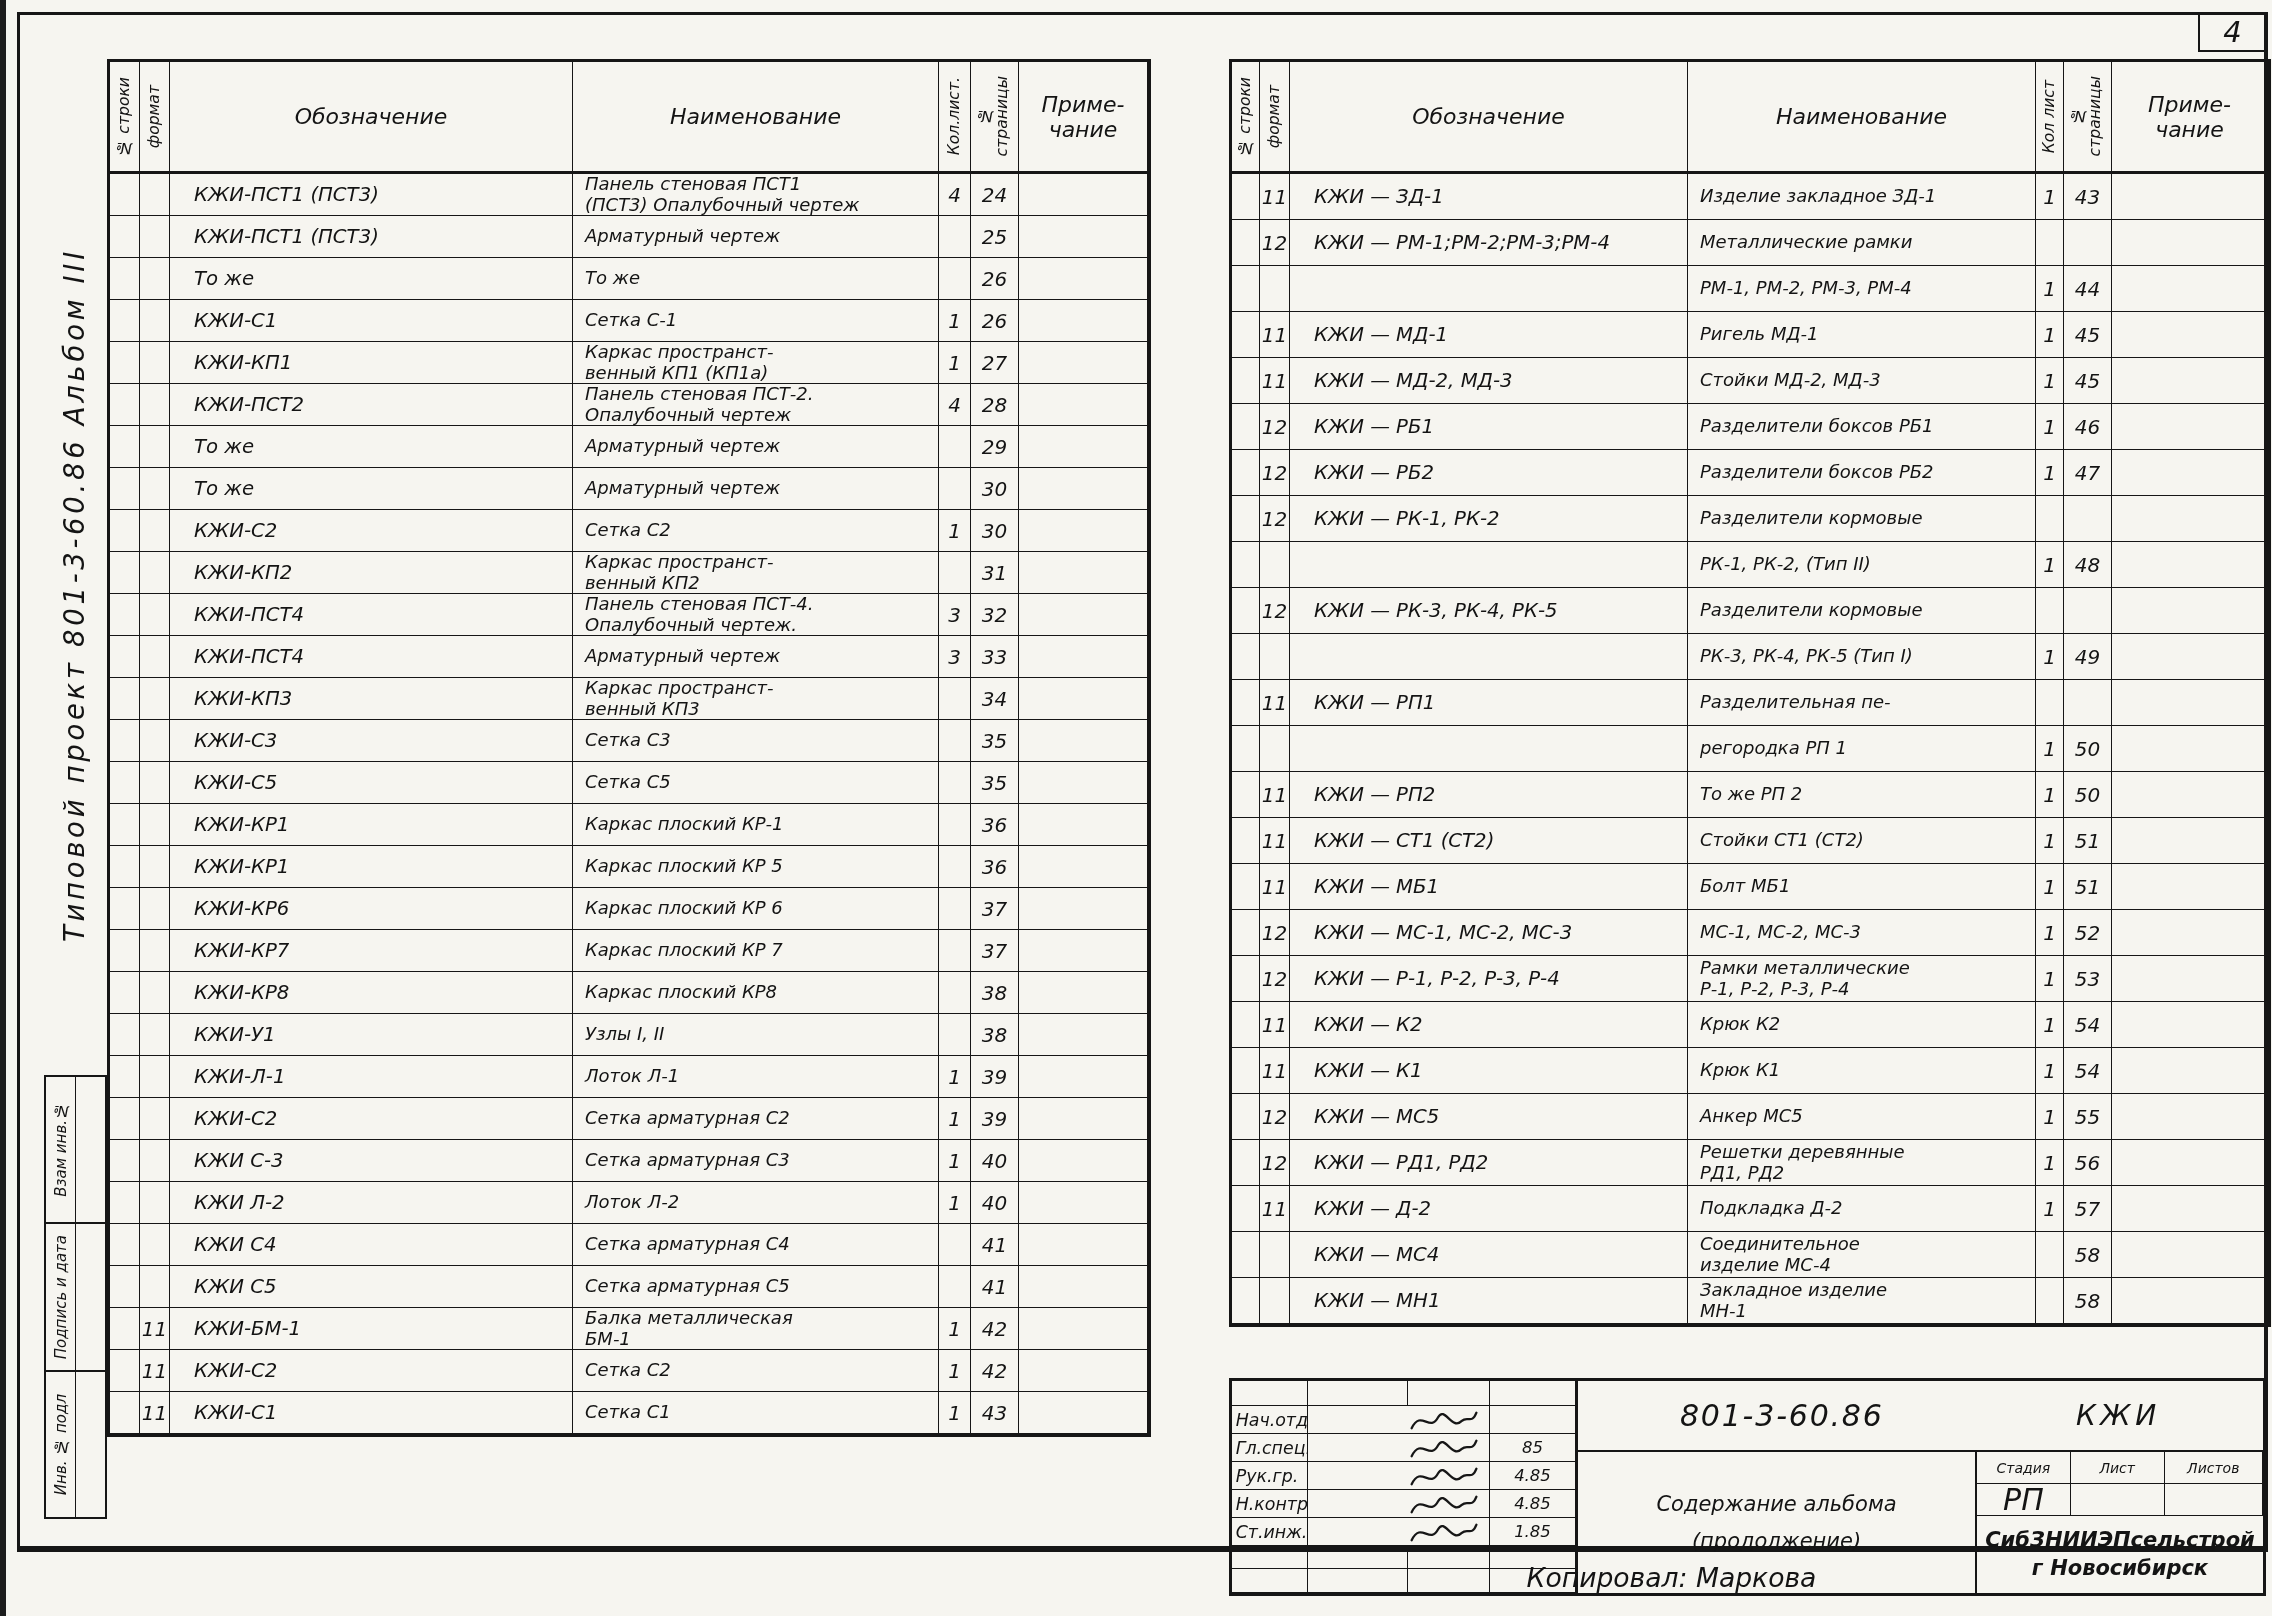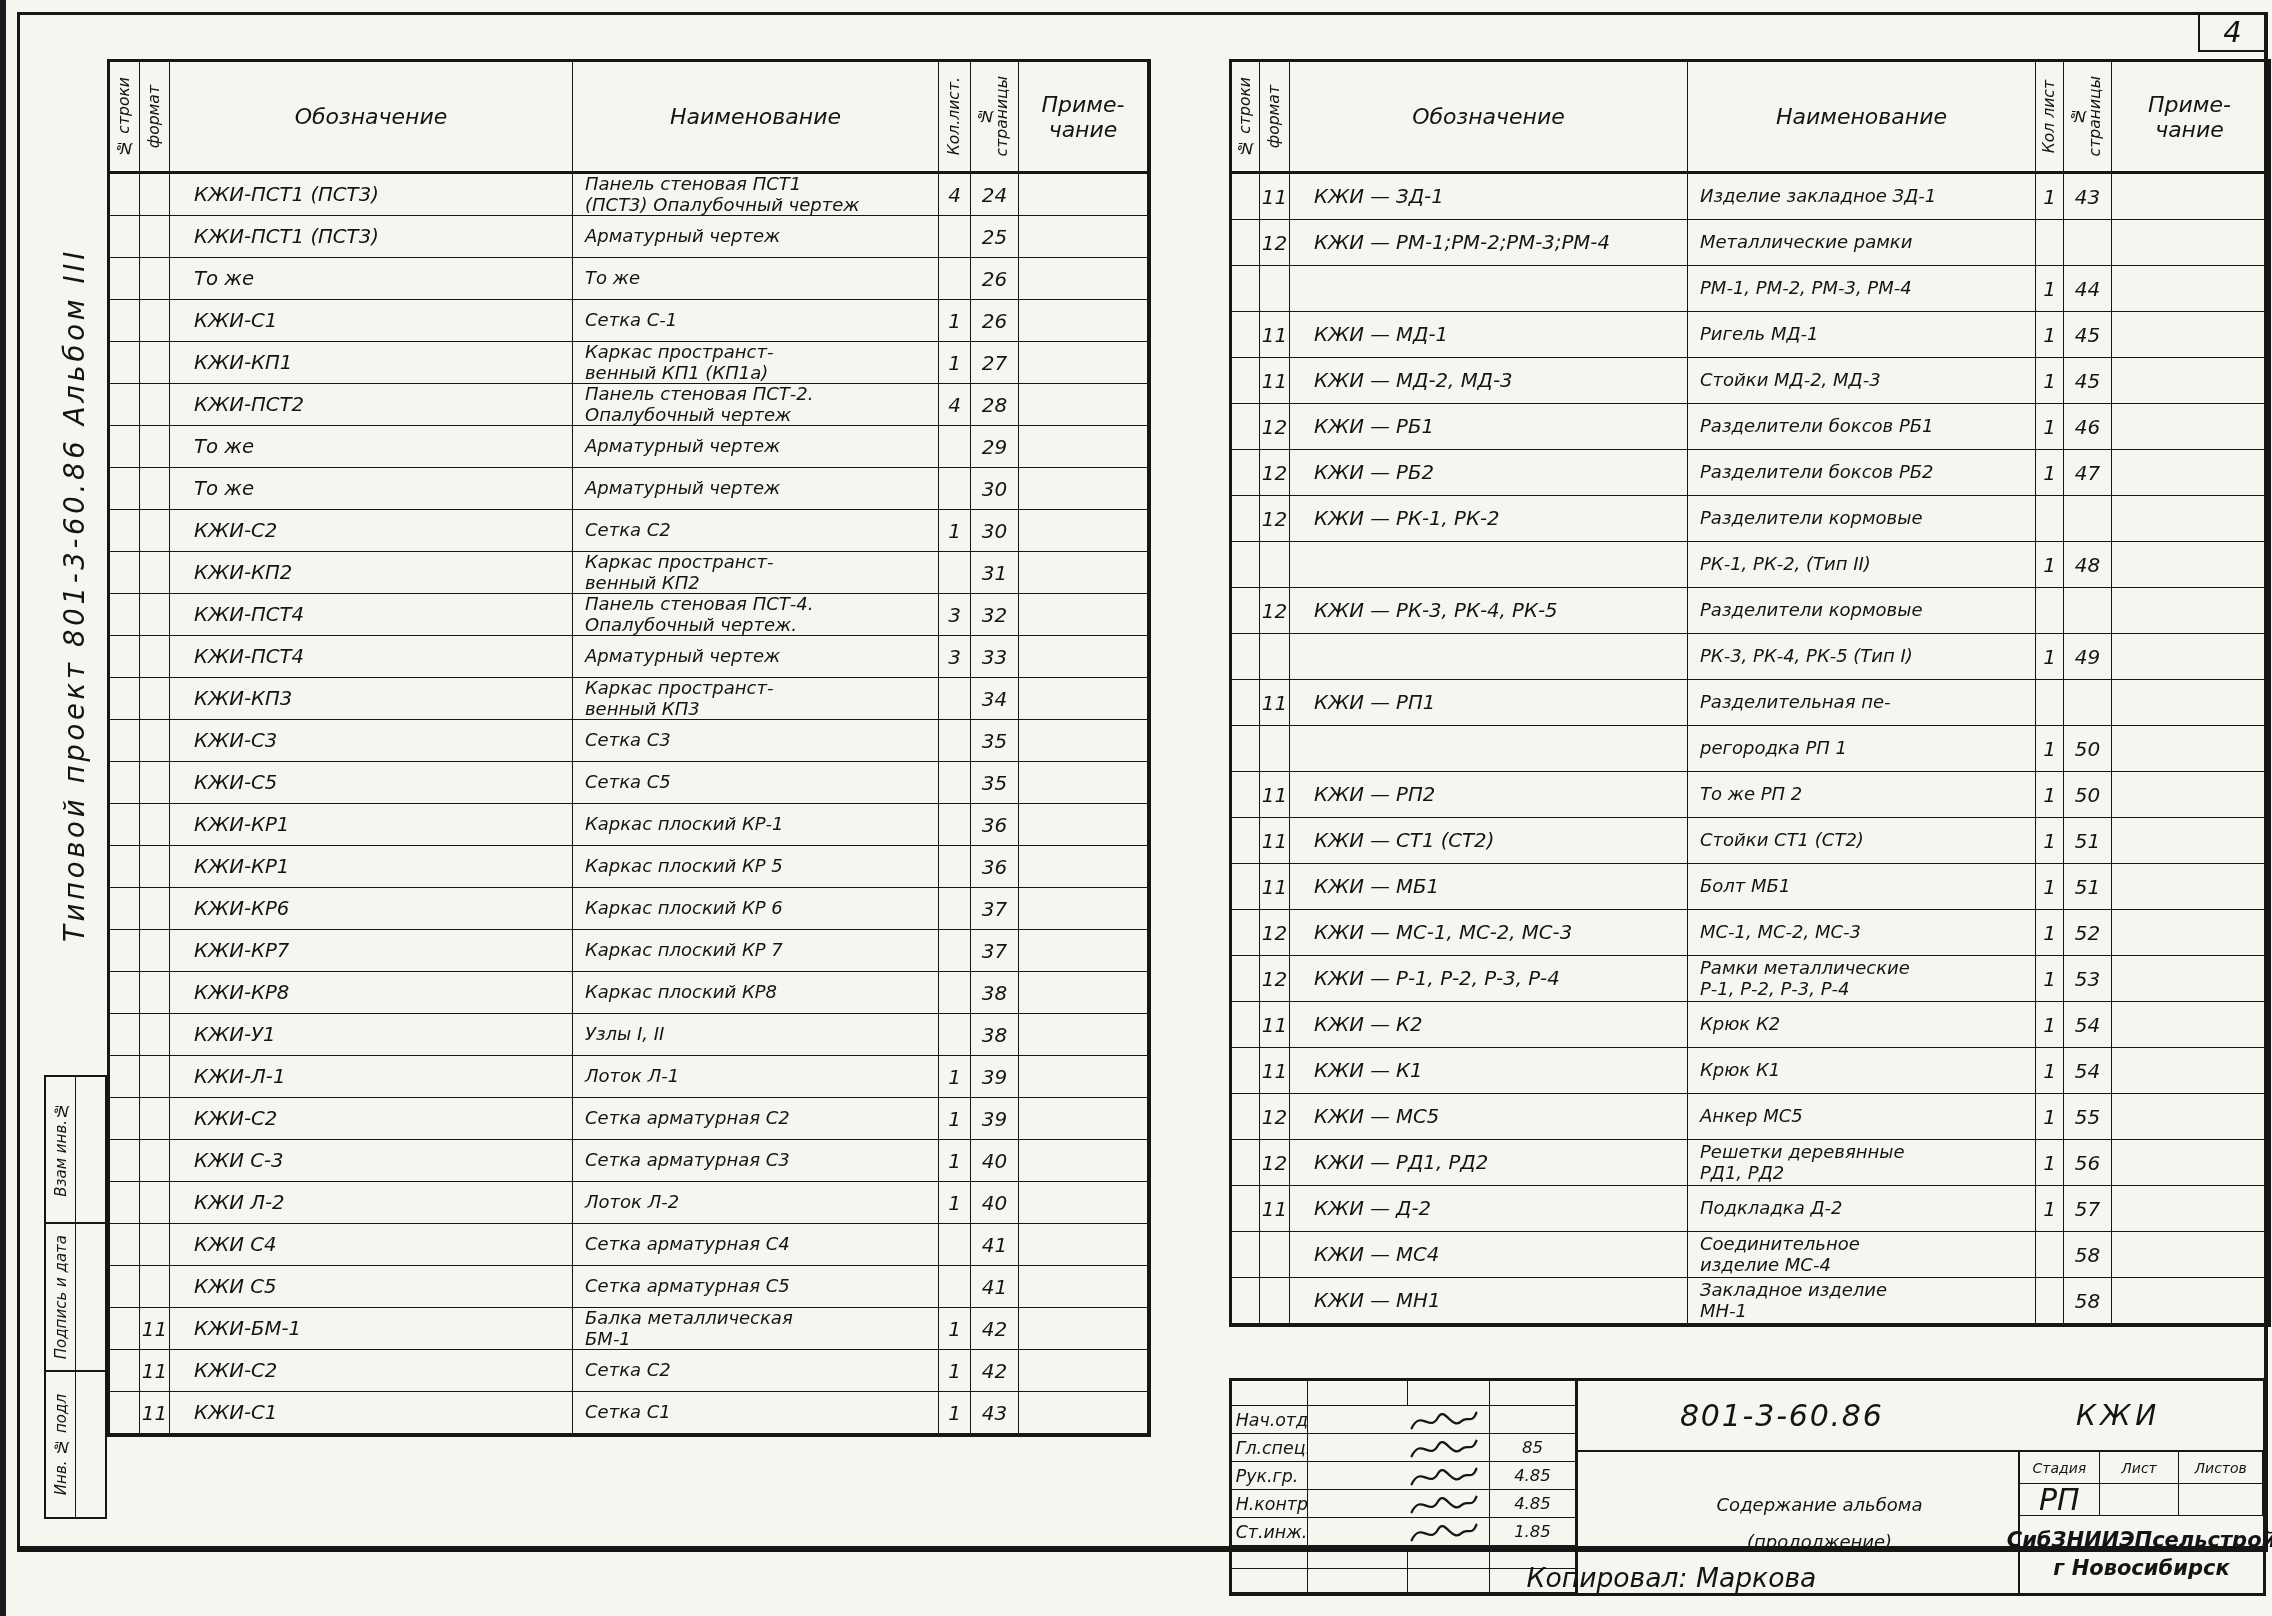--- a/index.html
+++ b/index.html
@@ -47,21 +47,21 @@
       font-style:italic;overflow:hidden;}
   .sc.role{padding-left:3.7px;font-size:17.4px;}
   .sc.nam{padding-left:4.6px;font-size:22px;margin-top:27px;}
   .sc.dat{justify-content:center;font-size:16.5px;font-style:italic;}
   .tb-right{flex:1;display:flex;flex-direction:column;}
   .band{height:69px;border-bottom:2.7px solid #161616;display:flex;align-items:center;}
   .band .doc{flex:0 0 56%;display:flex;justify-content:center;font-size:30px;font-style:italic;letter-spacing:1.8px;margin-left:12px;}
   .band .alb{flex:1;display:flex;justify-content:center;font-size:28px;font-style:italic;letter-spacing:4.6px;}
   .below{flex:1;display:flex;}
   .titlecell{flex:0 0 397px;border-right:2.7px solid #161616;display:flex;align-items:center;justify-content:center;
-             font-size:18px;font-style:italic;line-height:37px;white-space:pre-line;text-align:center;padding-left:43px;}
+             font-size:21px;font-style:italic;line-height:37px;white-space:pre-line;text-align:center;}
   .stagepart{flex:1;display:grid;grid-template-columns:1fr 1fr 1.05fr;grid-template-rows:32px 32px 1fr;}
   .sg{border-right:1.4px solid #161616;border-bottom:1.4px solid #161616;display:flex;align-items:center;
       justify-content:center;font-style:italic;font-size:14px;}
   .sg.v{font-size:30px;}
   .org{grid-column:1 / span 3;display:flex;align-items:center;justify-content:center;text-align:center;
        font-size:21px;font-style:italic;line-height:27.5px;white-space:pre-line;font-weight:bold;}
   .copied{position:absolute;left:1351px;top:1562px;width:641px;text-align:center;
           font-size:26.6px;font-style:italic;}
   svg.sig{width:73px;height:26px;}
 </style>

